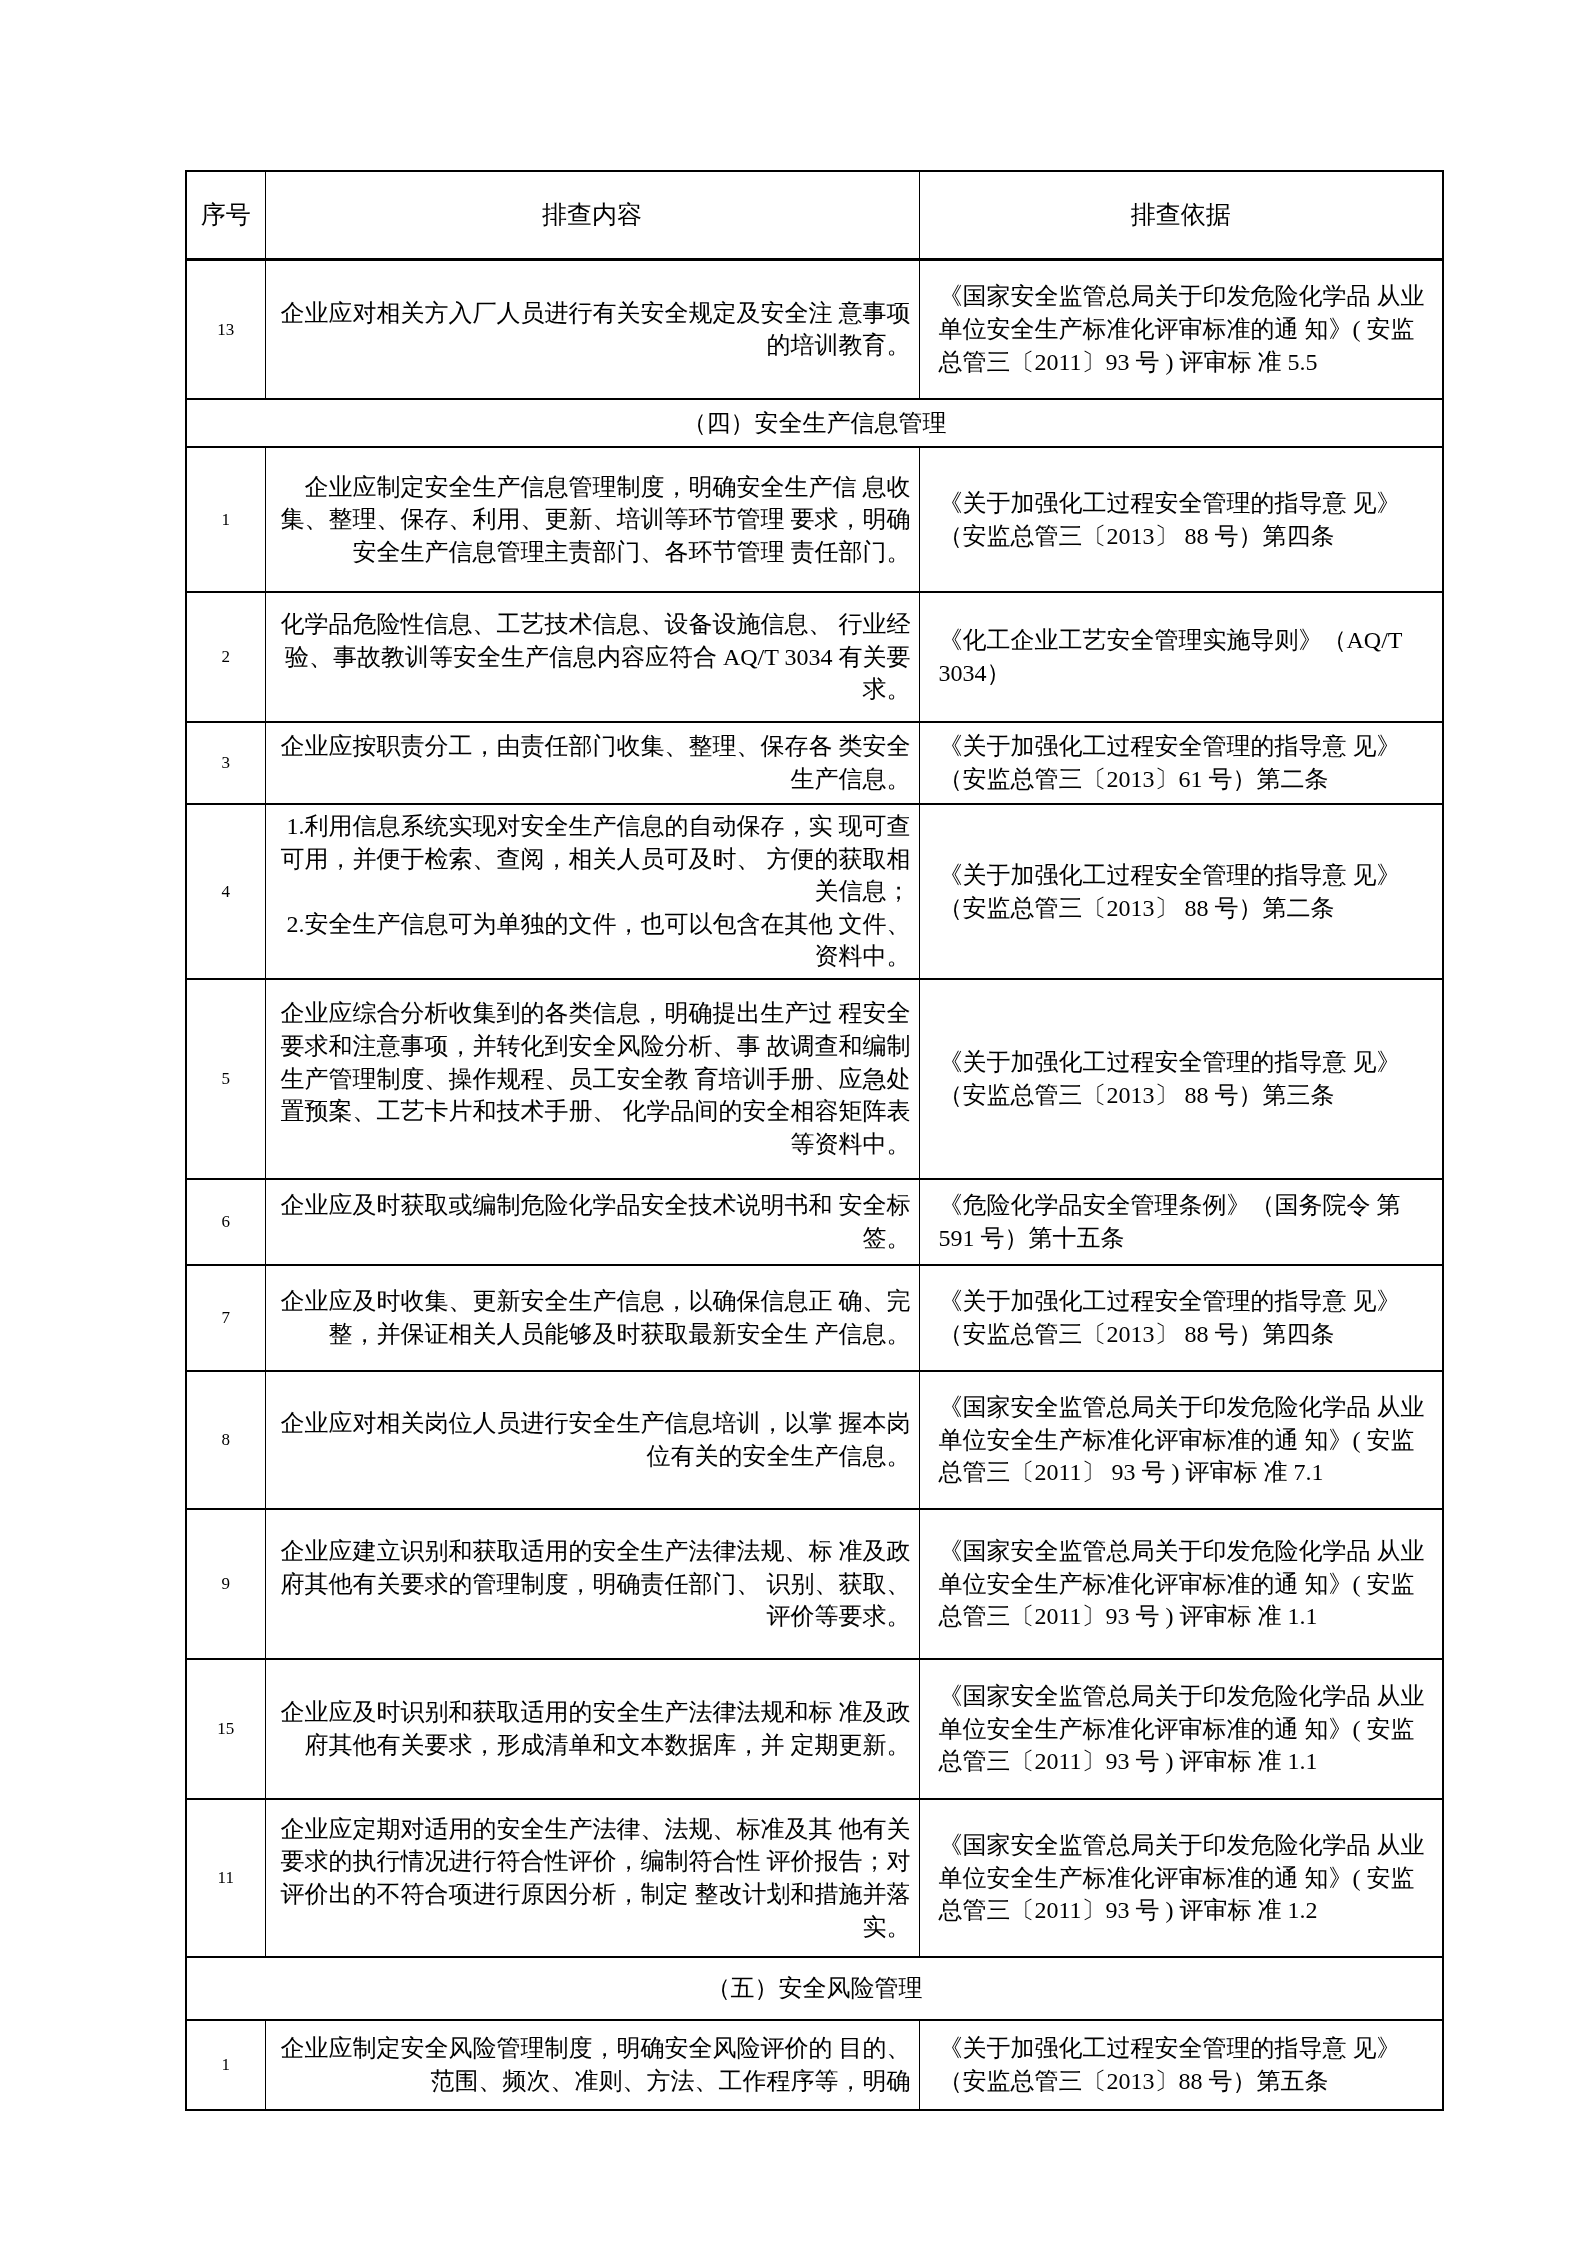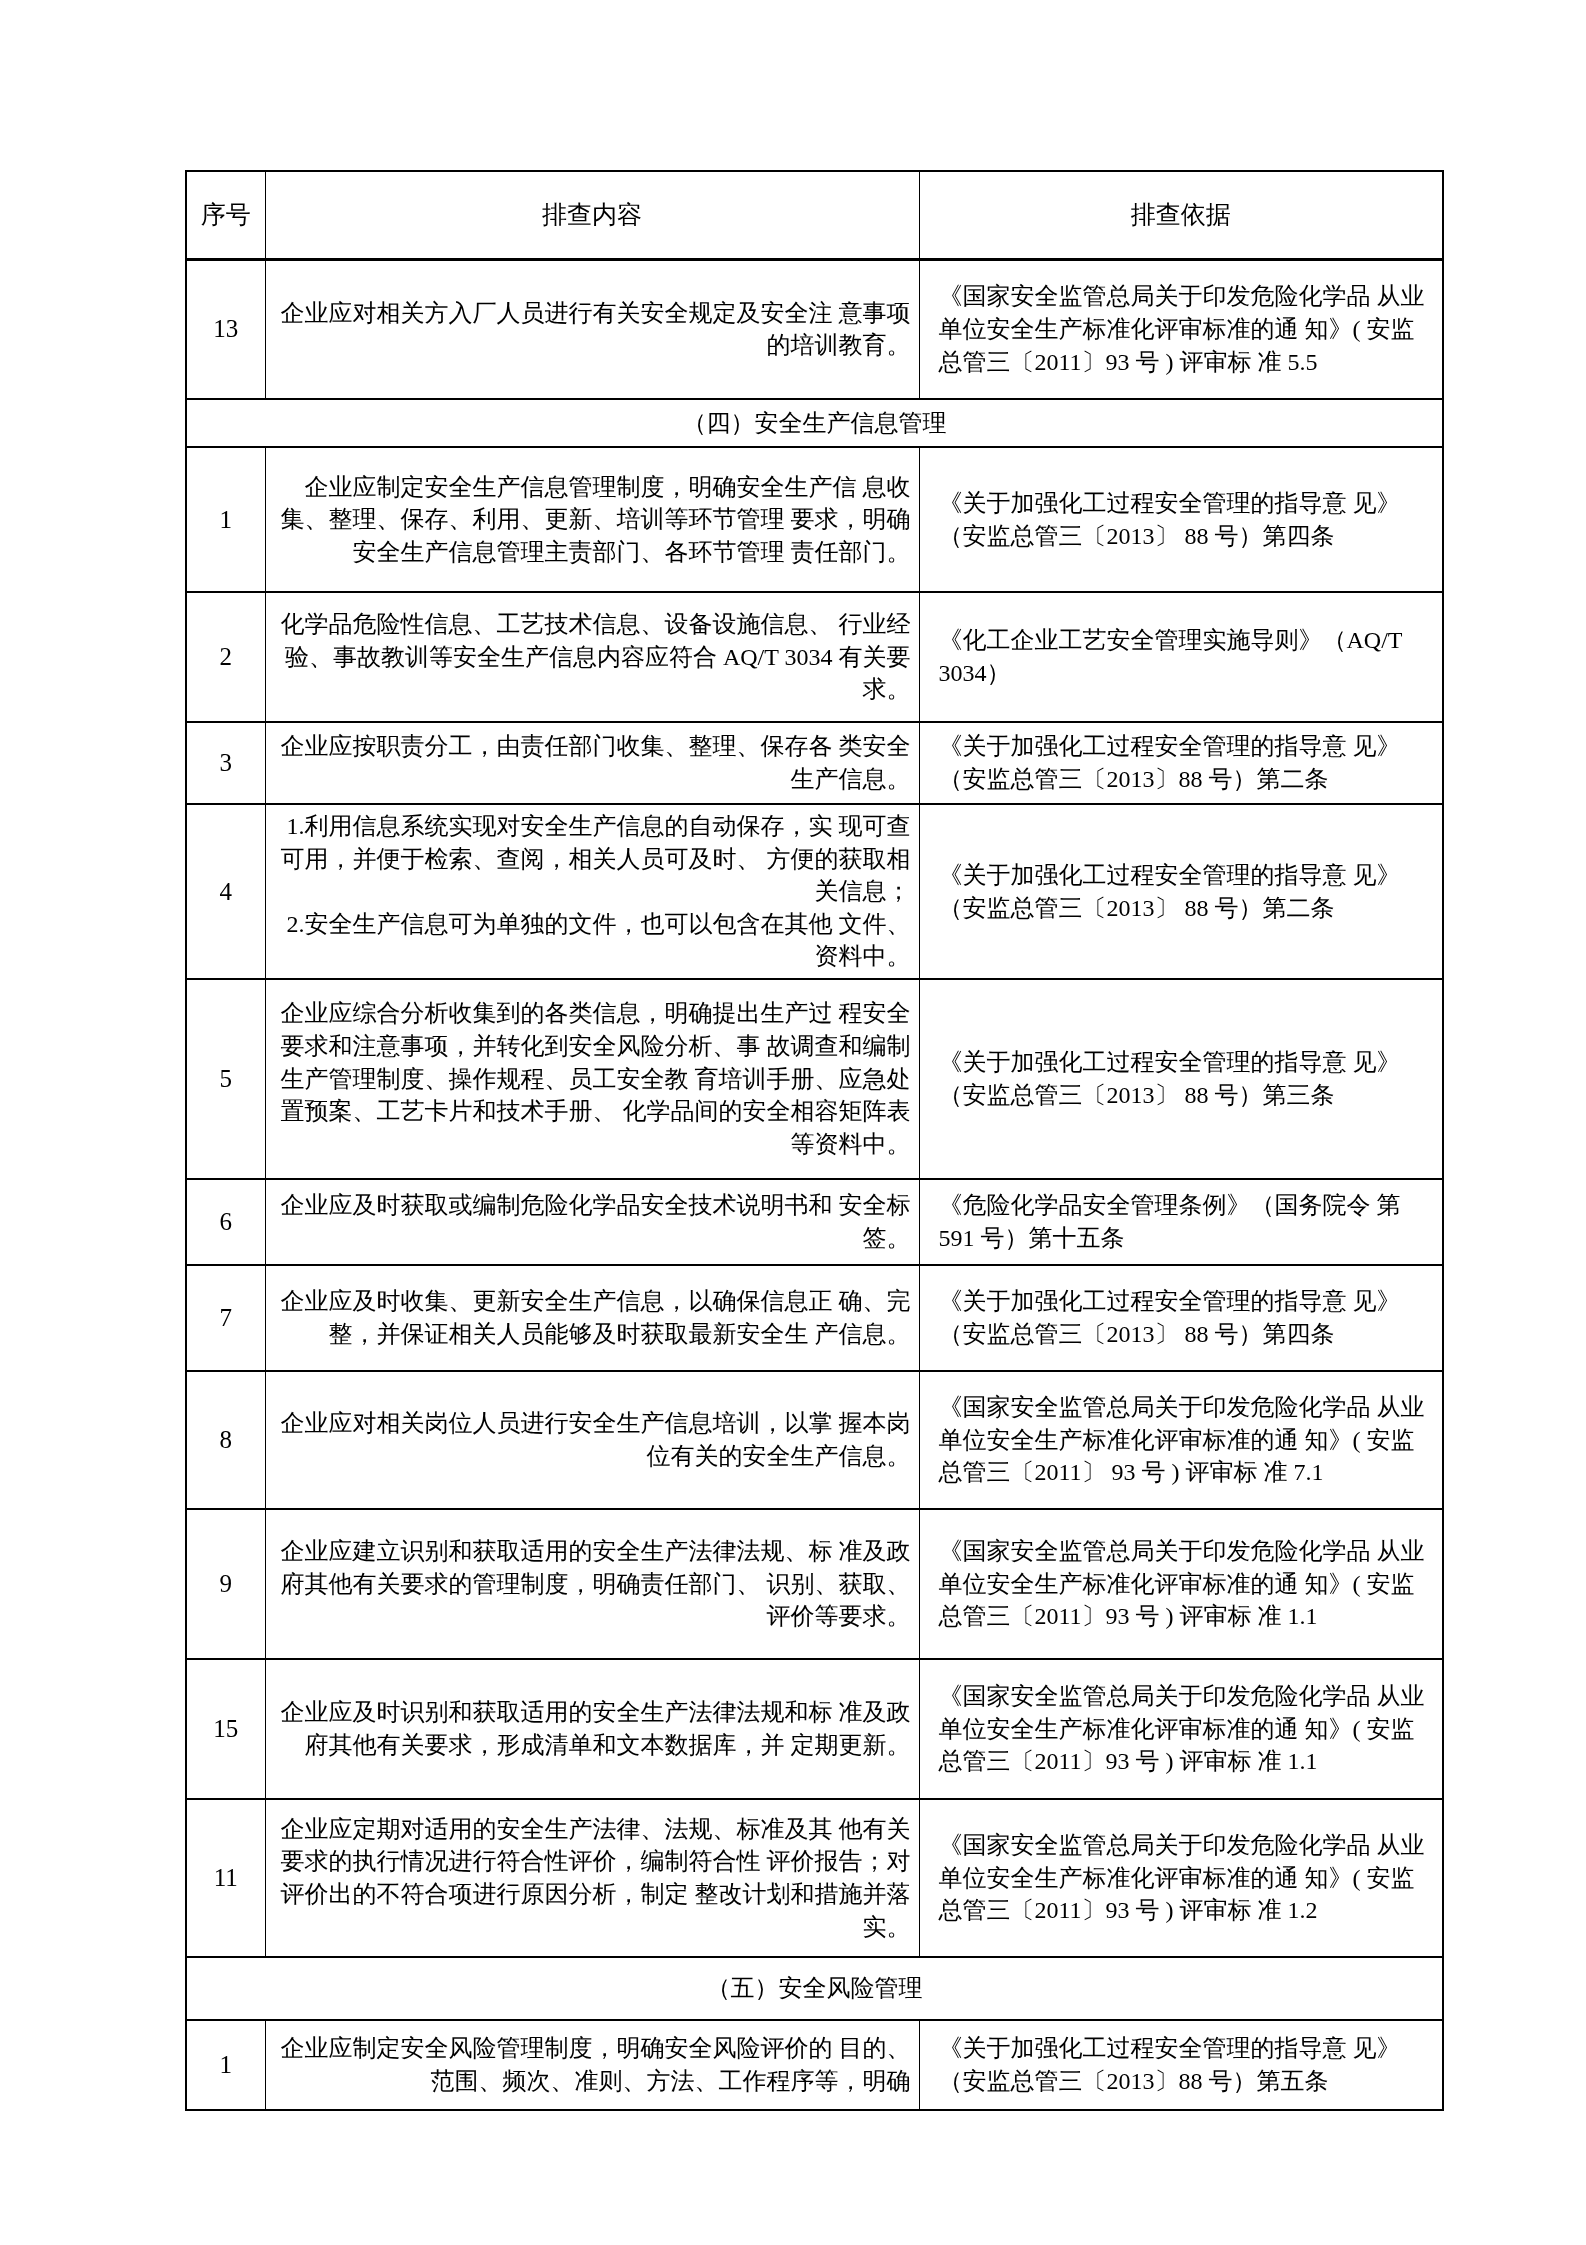--- a/index.html
+++ b/index.html
@@ -29,21 +29,21 @@
     padding: 3px 8px;
     overflow: hidden;
   }
   thead th {
     text-align: center;
     font-size: 25px;
     border-bottom-width: 3px;
   }
   td.no {
     text-align: center;
-    font-size: 25px;
+    font-size: 17px;
     padding: 3px 16px;
   }
   td.content {
     text-align: right;
     white-space: pre-line;
   }
   td.basis { text-align: left; padding-left: 19px; }
   td.section {
     text-align: center;
     padding: 3px 0;
@@ -82,21 +82,21 @@
         <td class="basis">《关于加强化工过程安全管理的指导意 见》（安监总管三〔2013〕 88 号）第四条</td>
       </tr>
       <tr style="height:130px">
         <td class="no">2</td>
         <td class="content">化学品危险性信息、工艺技术信息、设备设施信息、 行业经验、事故教训等安全生产信息内容应符合 AQ/T 3034 有关要求。</td>
         <td class="basis">《化工企业工艺安全管理实施导则》（AQ/T 3034）</td>
       </tr>
       <tr style="height:82px">
         <td class="no">3</td>
         <td class="content">企业应按职责分工，由责任部门收集、整理、保存各 类安全生产信息。</td>
-        <td class="basis">《关于加强化工过程安全管理的指导意 见》（安监总管三〔2013〕88 号）第二条</td>
+        <td class="basis">《关于加强化工过程安全管理的指导意 见》（安监总管三〔2013〕61 号）第二条</td>
       </tr>
       <tr style="height:175px">
         <td class="no">4</td>
         <td class="content">1.利用信息系统实现对安全生产信息的自动保存，实 现可查可用，并便于检索、查阅，相关人员可及时、 方便的获取相关信息；
 2.安全生产信息可为单独的文件，也可以包含在其他 文件、资料中。</td>
         <td class="basis">《关于加强化工过程安全管理的指导意 见》（安监总管三〔2013〕 88 号）第二条</td>
       </tr>
       <tr style="height:200px">
         <td class="no">5</td>
         <td class="content">企业应综合分析收集到的各类信息，明确提出生产过 程安全要求和注意事项，并转化到安全风险分析、事 故调查和编制生产管理制度、操作规程、员工安全教 育培训手册、应急处置预案、工艺卡片和技术手册、 化学品间的安全相容矩阵表等资料中。</td>

